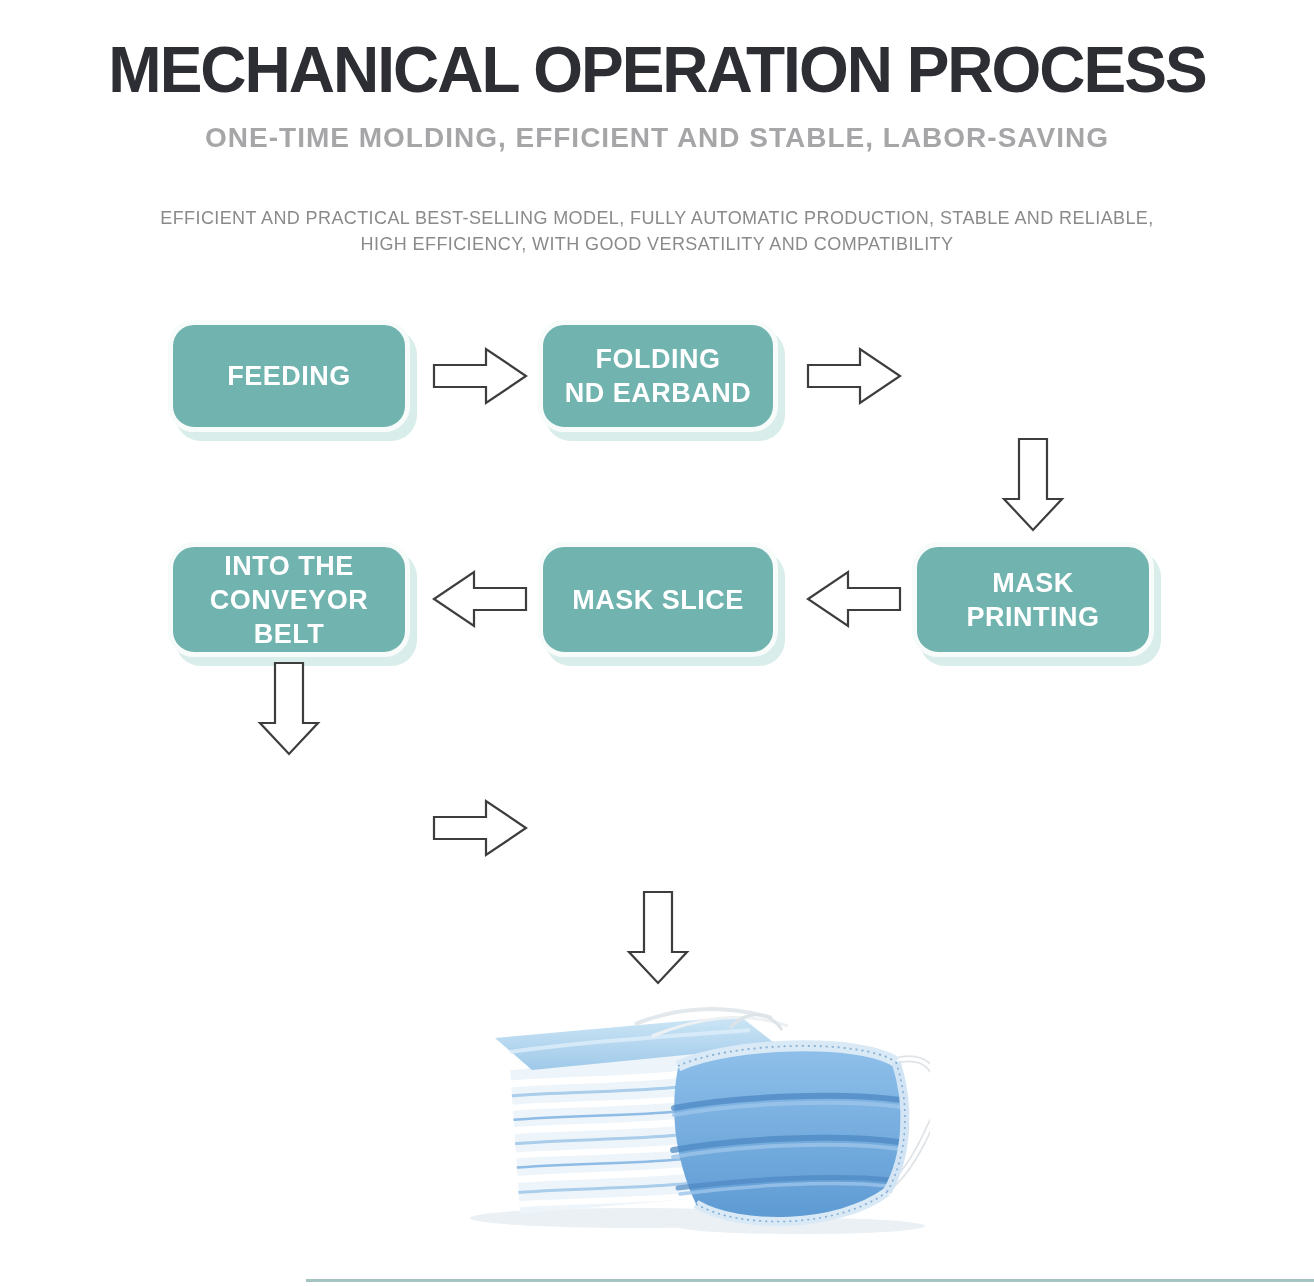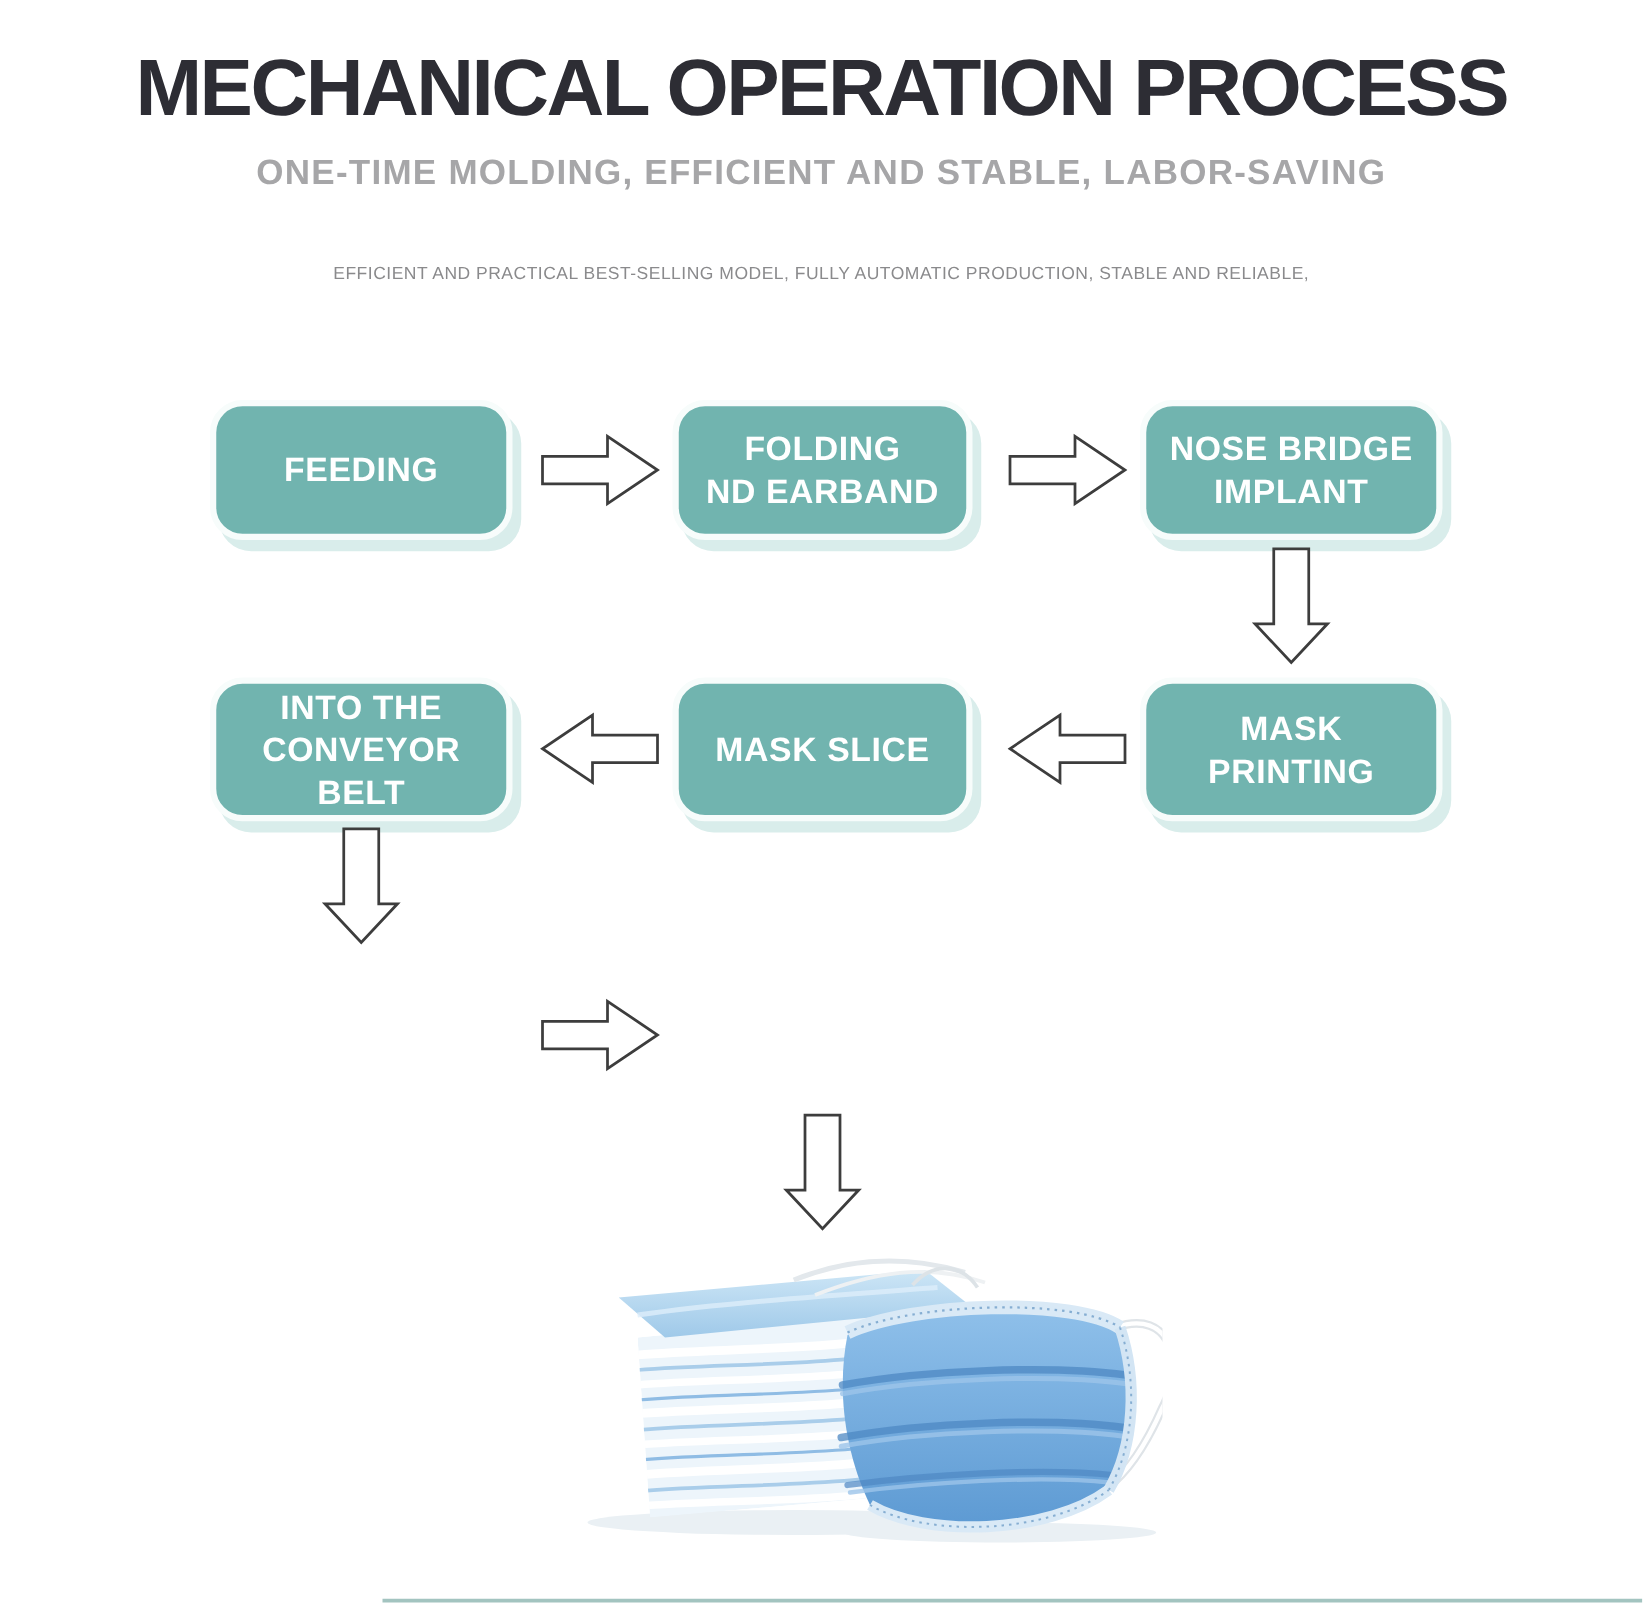--- a/index.html
+++ b/index.html
@@ -19,21 +19,21 @@
   }
   .subtitle{
     position:absolute;top:118px;left:0;width:100%;
     text-align:center;
     font-size:28px;font-weight:700;letter-spacing:1px;
     color:#a6a6a8;line-height:40px;
   }
   .desc{
     position:absolute;top:205px;left:0;width:100%;
     text-align:center;
-    font-size:14px;font-weight:400;letter-spacing:0.4px;
+    font-size:18px;font-weight:400;letter-spacing:0.4px;
     color:#8a8a8c;line-height:26px;
   }
   .fbox{
     position:absolute;
     box-sizing:border-box;
     background:#71b4af;
     border:5px solid #f7fcfb;
     border-radius:26px;
     box-shadow:7px 9px 0 0 #d9edeb;
     display:flex;align-items:center;justify-content:center;
@@ -53,32 +53,29 @@
 </style>
 </head>
 <body>
 
 <div id="canvas">
 
   <div class="title">MECHANICAL OPERATION PROCESS</div>
   <div class="subtitle">ONE-TIME MOLDING, EFFICIENT AND STABLE, LABOR-SAVING</div>
   <div class="desc">
     <div>EFFICIENT AND PRACTICAL BEST-SELLING MODEL, FULLY AUTOMATIC PRODUCTION, STABLE AND RELIABLE,</div>
+    <div>HIGH EFFICIENCY, WITH GOOD VERSATILITY AND COMPATIBILITY</div>
   </div>
 
   <div class="fbox" style="left:168px;top:320px;width:242px;height:112px">
     <span class="fbox-label">FEEDING</span>
   </div>
   <div class="fbox" style="left:538px;top:320px;width:240px;height:112px">
     <span class="fbox-label">FOLDING
 ND EARBAND</span>
-  </div>
-  <div class="fbox" style="left:912px;top:320px;width:242px;height:112px">
-    <span class="fbox-label">NOSE BRIDGE
-IMPLANT</span>
   </div>
 
   <div class="fbox" style="left:912px;top:542px;width:242px;height:115px">
     <span class="fbox-label">MASK
 PRINTING</span>
   </div>
   <div class="fbox" style="left:538px;top:542px;width:240px;height:115px">
     <span class="fbox-label">MASK SLICE</span>
   </div>
   <div class="fbox" style="left:168px;top:542px;width:242px;height:115px">

